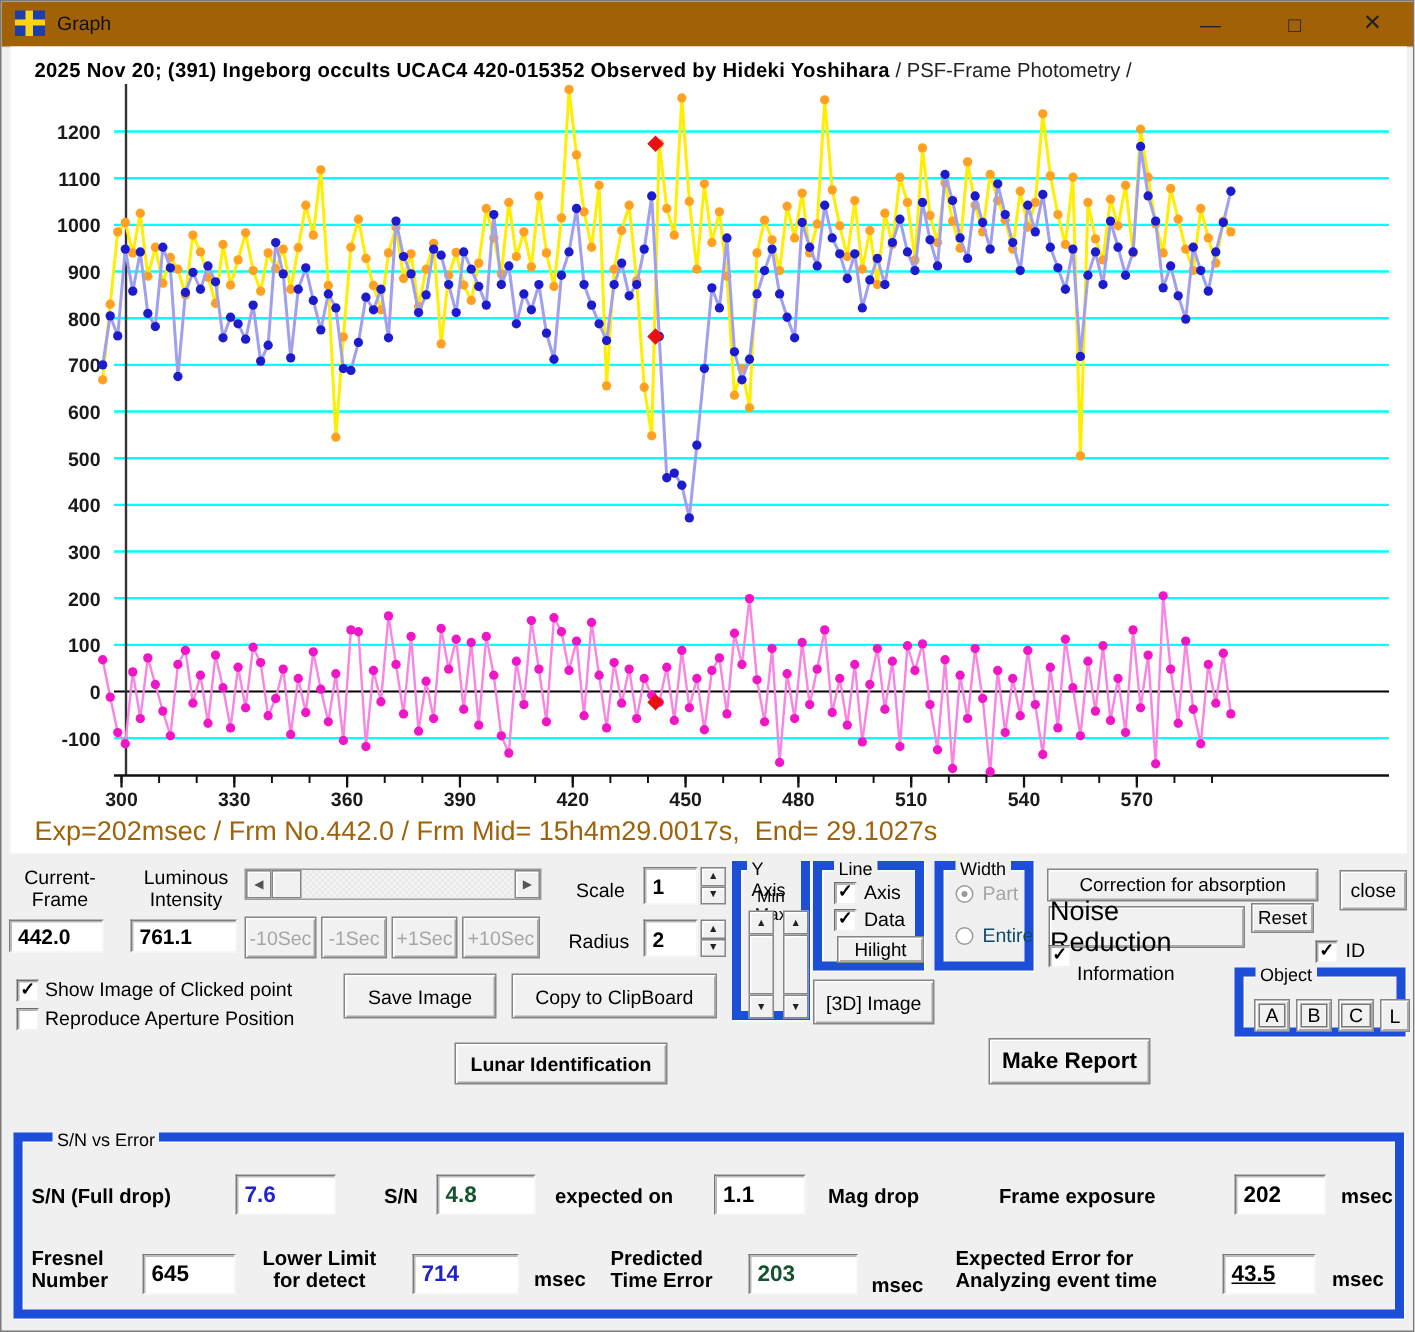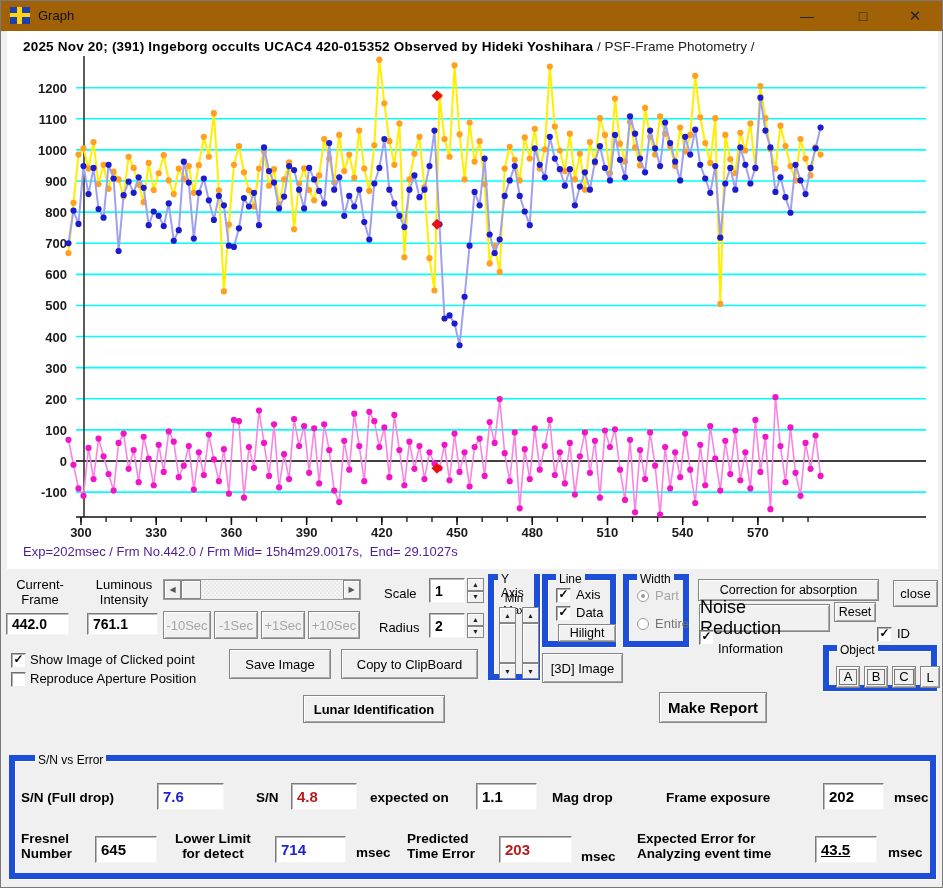--- a/index.html
+++ b/index.html
@@ -11,32 +11,32 @@
   .app-icon .hbar{position:absolute;left:0;top:6px;width:100%;height:4px;background:#ffd314;}
   .title-text{position:absolute;left:37px;top:7px;font-size:13px;color:#111;}
   .win-btn{position:absolute;top:0;width:46px;height:30px;text-align:center;line-height:30px;font-size:14px;color:#222;cursor:default;}
   
   .chart-white{position:absolute;left:6px;top:30px;width:931px;height:538px;background:#ffffff;}
   .chart-title{position:absolute;left:16px;top:8px;font-size:13.5px;color:#000;white-space:nowrap;}
   .chart-title b{font-weight:bold;letter-spacing:.2px;}
   .chart-title span.suffix{font-weight:normal;color:#222;}
   .chart-svg{position:absolute;left:2px;top:2px;}
   svg text{font-family:"Liberation Sans",sans-serif;font-size:13px;font-weight:bold;fill:#1a1a1a;}
-  .chart-info{position:absolute;left:16px;top:513px;font-size:13px;color:#4c1d95;white-space:pre;}
+  .chart-info{position:absolute;left:16px;top:513px;font-size:18px;color:#a16207;white-space:pre;}
   
   .lbl{position:absolute;font-size:13px;color:#000;white-space:pre-line;}
   .btn{position:absolute;background:#f1f1f1;border:1px solid #858585;
        box-shadow:inset 1px 1px 0 #ffffff,inset -1px -1px 0 #a9a9a9;
        display:flex;align-items:center;justify-content:center;
        font-size:13px;color:#000;cursor:default;box-sizing:border-box;}
   .btn.disabled{color:#a5a5a5;}
   .field{position:absolute;background:#fff;border:1px solid;border-color:#7b7b7b #f5f5f5 #f5f5f5 #7b7b7b;
          box-shadow:inset 1px 1px 0 #b9b9b9;display:flex;align-items:center;
          font-size:14px;font-weight:bold;color:#000;padding-left:5px;box-sizing:border-box;}
-  .blue{color:#2222cc;} .red{color:#b91c1c;}
+  .blue{color:#2222cc;} .red{color:#14532d;}
   .groupbox{position:absolute;border:6px solid #1d4ed8;box-shadow:inset 1px 1px 0 #fdfdfd, 1px 1px 0 #fdfdfd;box-sizing:border-box;}
   .groupbox>.gb-label{position:absolute;top:-8px;left:8px;background:#f0f0f0;padding:0 3px;font-size:12px;color:#000;}
   .cb{position:absolute;width:13px;height:13px;background:#fff;border:1px solid;border-color:#6e6e6e #f0f0f0 #f0f0f0 #6e6e6e;box-shadow:inset 1px 1px 0 #b0b0b0;font-size:12px;line-height:11px;text-align:center;font-weight:bold;color:#000;box-sizing:content-box;}
   .radio{position:absolute;width:12px;height:12px;border-radius:50%;background:#fff;border:1px solid #9a9a9a;box-sizing:border-box;}
   .radio.sel::after{content:"";position:absolute;left:3px;top:3px;width:4px;height:4px;border-radius:50%;background:#9a9a9a;}
   .spin{position:absolute;width:17px;display:flex;flex-direction:column;}
   .spin .s-btn{flex:1;background:#f1f1f1;border:1px solid #858585;box-shadow:inset 1px 1px 0 #fff;
         display:flex;align-items:center;justify-content:center;font-size:7px;color:#222;box-sizing:border-box;}
   
   .scrollbar{position:absolute;left:162px;top:578px;width:198px;height:21px;border:1px solid #9c9c9c;background:repeating-conic-gradient(#f4f4f4 0% 25%, #e9e9e9 0% 50%) 0 0/4px 4px;box-sizing:border-box;display:flex;}
@@ -669,21 +669,21 @@
     <div class="cb" style="left:8px;top:26px;">✓</div>
     <div class="lbl" style="left:28px;top:25px;">Data</div>
     <div class="btn" style="left:10px;top:44px;width:58px;height:18px;font-size:12.5px;">Hilight</div>
   </div>
 
   <div class="groupbox" style="left:622px;top:573px;width:66px;height:73px;">
     <span class="gb-label">Width</span>
     <div class="radio sel" style="left:8px;top:10px;"></div>
     <div class="lbl" style="left:26px;top:8px;color:#a5a5a5;">Part</div>
     <div class="radio" style="left:8px;top:38px;"></div>
-    <div class="lbl" style="left:26px;top:36px;color:#737373;">Entire</div>
+    <div class="lbl" style="left:26px;top:36px;color:#0c4a6e;">Entire</div>
   </div>
 
   <div class="btn" style="left:541px;top:652px;width:81px;height:30px;">[3D] Image</div>
   <div class="btn" style="left:697px;top:578px;width:181px;height:22px;font-size:12.5px;">Correction for absorption</div>
   <div class="btn" style="left:698px;top:603px;width:131px;height:28px;font-size:18px;">Noise Reduction</div>
   <div class="btn" style="left:833px;top:601px;width:42px;height:20px;font-size:12.5px;">Reset</div>
   <div class="btn" style="left:892px;top:579px;width:45px;height:27px;">close</div>
 
   <div class="cb" style="left:698px;top:629px;">✓</div>
   <div class="lbl" style="left:717px;top:640px;text-align:right;">Information</div>

